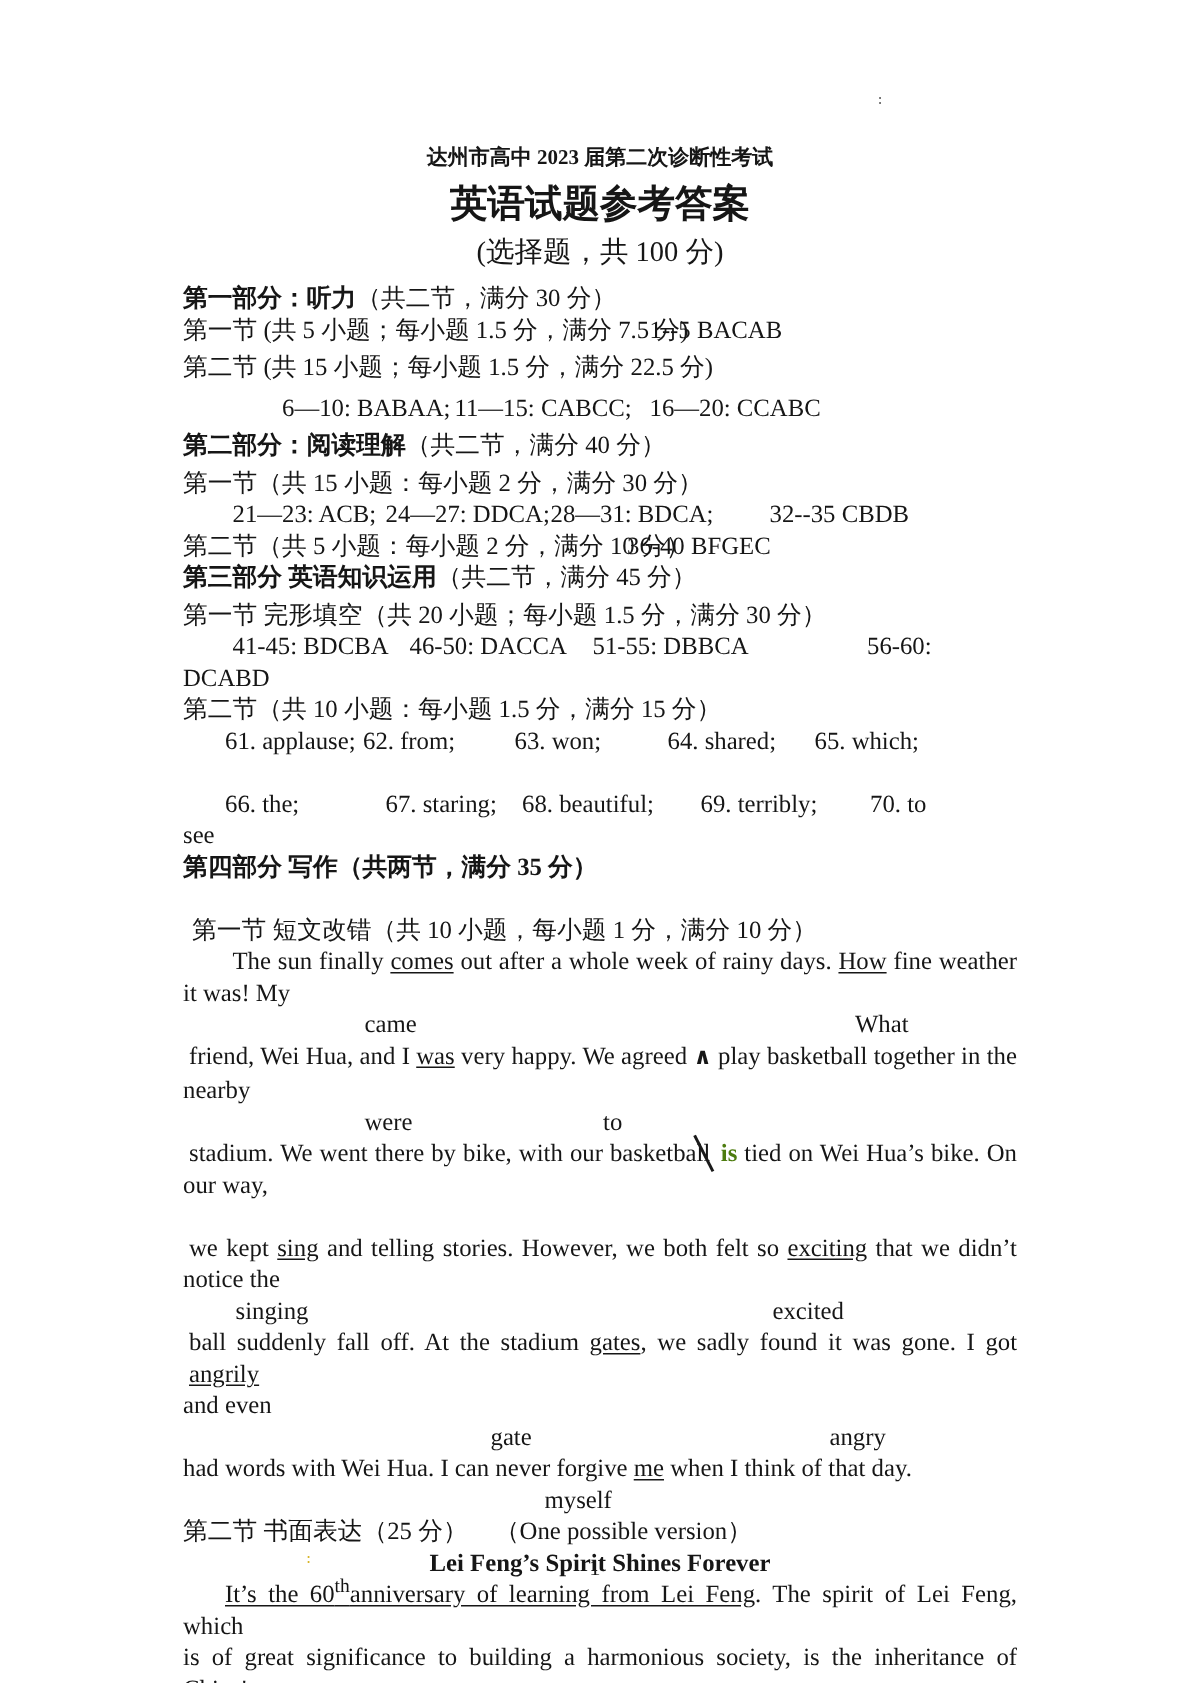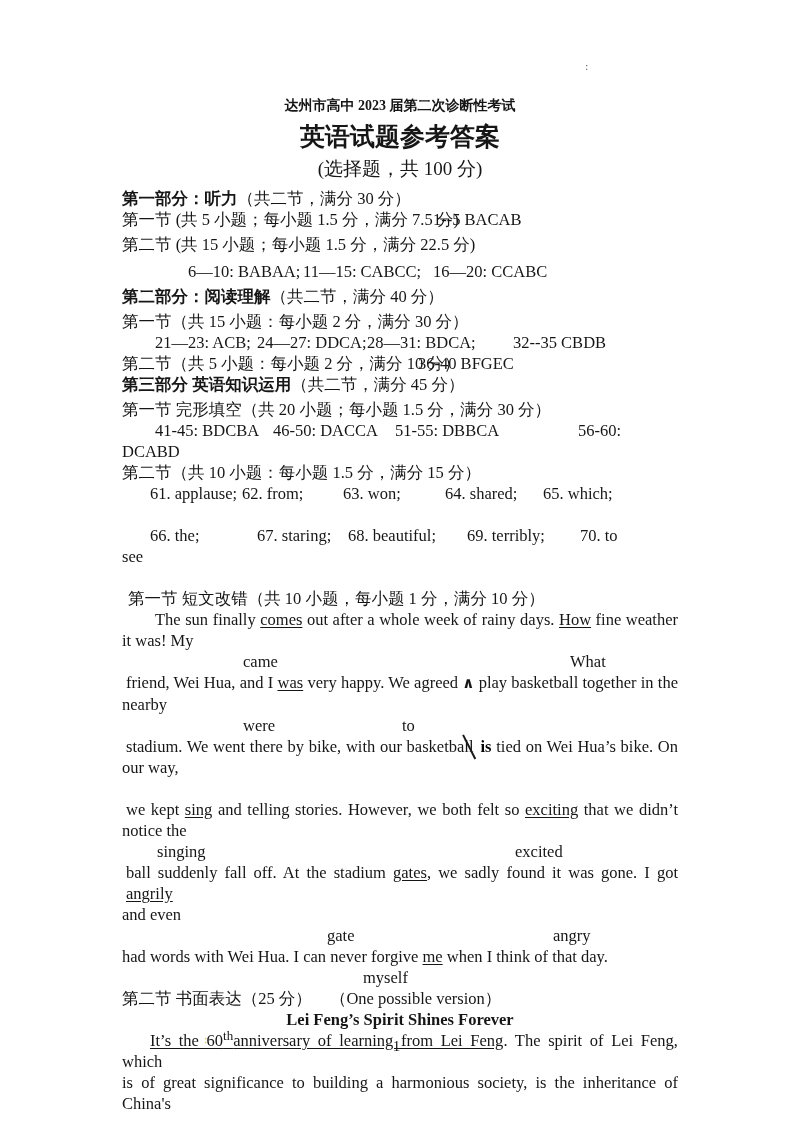--- a/index.html
+++ b/index.html
@@ -12,21 +12,21 @@
   .title1{font-size:14px;line-height:28px;font-weight:bold;text-align:center;}
   .title2{font-size:25px;line-height:34px;font-weight:bold;text-align:center;}
   .subtitle{font-size:19px;line-height:30px;text-align:center;margin-bottom:3px;}
   .abs{position:absolute;top:0;white-space:nowrap;}
   .just{text-align:justify;text-align-last:justify;}
   .ind33{text-indent:33px;}
   .ind28{text-indent:28px;}
   .pad4{padding-left:4px;}
   .pad6{padding-left:6px;margin-top:21px;}
   .u{text-decoration:underline;text-underline-offset:2px;}
-  .red{color:#000000;font-weight:bold;margin-left:7px;}
+  .red{color:#4d7c0f;font-weight:bold;margin-left:7px;}
   .strike{position:relative;display:inline-block;}
   .strike::after{content:"";position:absolute;left:50%;top:50%;width:1.6px;height:27px;
                  background:#1a1a1a;transform:translate(-50%,-50%) rotate(-27deg);}
   .caret{font-weight:bold;font-size:15px;}
   sup{font-size:13px;line-height:0;}
   .sp{height:21px;}
   .mt4{margin-top:4px;}
   .mt6{margin-top:6px;}
   .footer-page{position:absolute;left:0;top:1038px;width:100%;text-align:center;font-size:15px;}
   .stray-top{position:absolute;left:584px;top:62px;font-size:9px;color:#666;
@@ -107,20 +107,21 @@
     <div class="sp"></div>
     <div class="line">
       <span class="abs" style="left:28px">66. the;</span>
       <span class="abs" style="left:135px">67. staring;</span>
       <span class="abs" style="left:226px">68. beautiful;</span>
       <span class="abs" style="left:345px">69. terribly;</span>
       <span class="abs" style="left:458px">70. to</span>
     </div>
     <div class="line">see</div>
 
+    <div class="line b">第四部分 写作（共两节，满分 35 分）</div>
     <div class="line pad6">第一节 短文改错（共 10 小题，每小题 1 分，满分 10 分）</div>
 
     <div class="line just ind33">
       <span>The sun finally </span><span class="u">comes</span><span> out after a whole week of rainy days. </span><span class="u">How</span><span> fine weather</span>
     </div>
     <div class="line">it was! My</div>
     <div class="line">
       <span class="abs" style="left:121px">came</span>
       <span class="abs" style="left:448px">What</span>
     </div>

